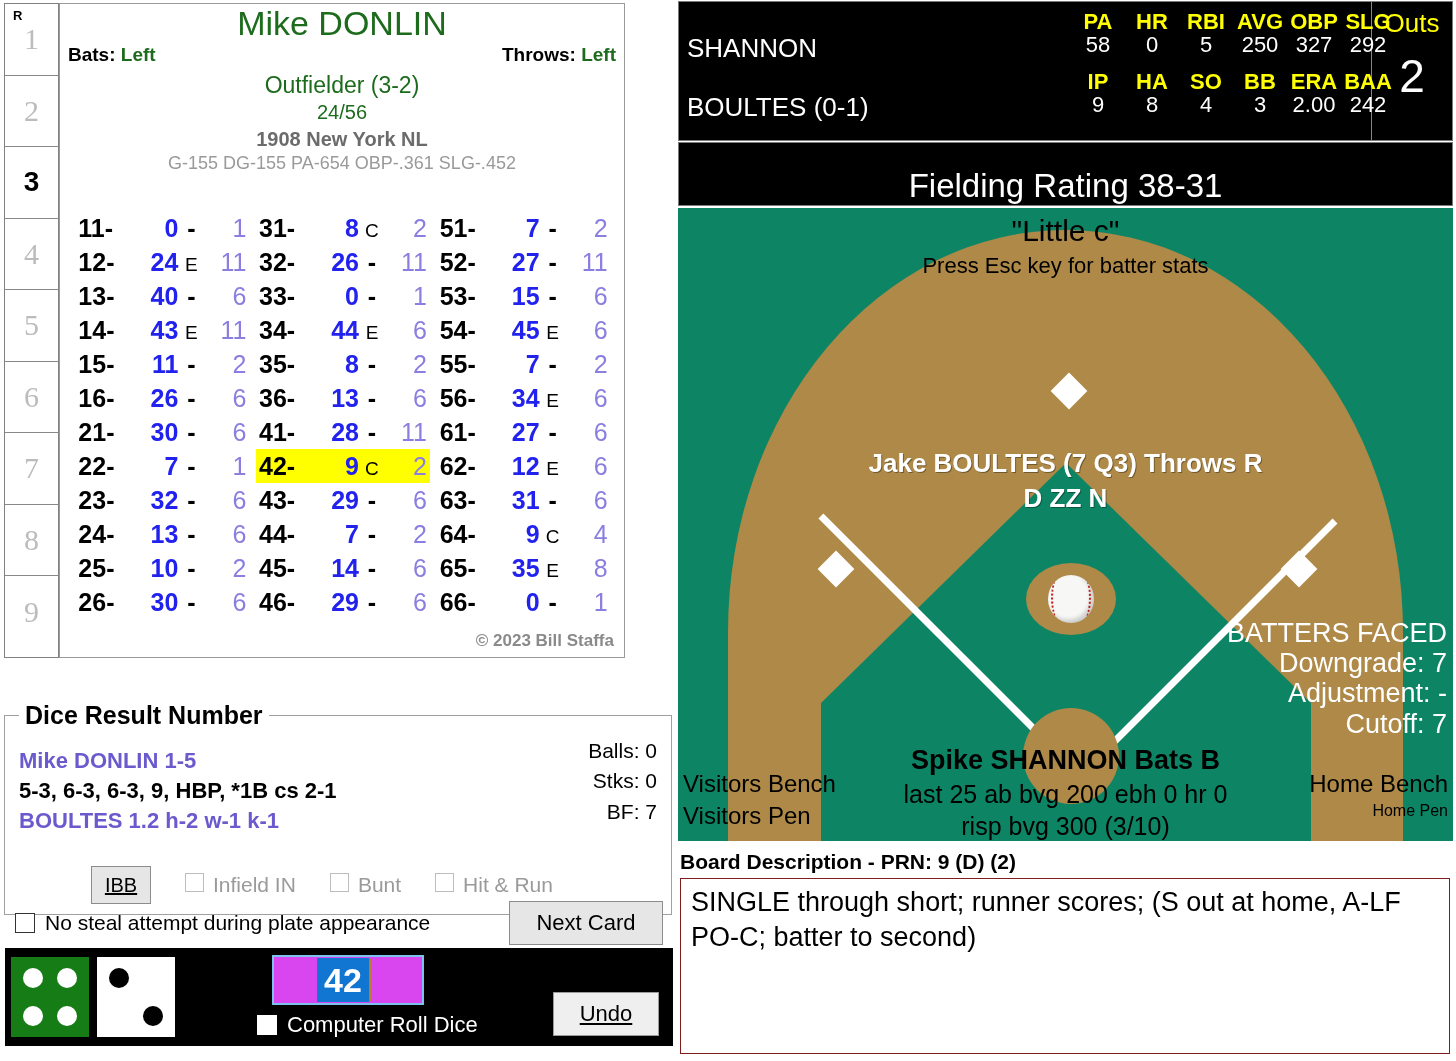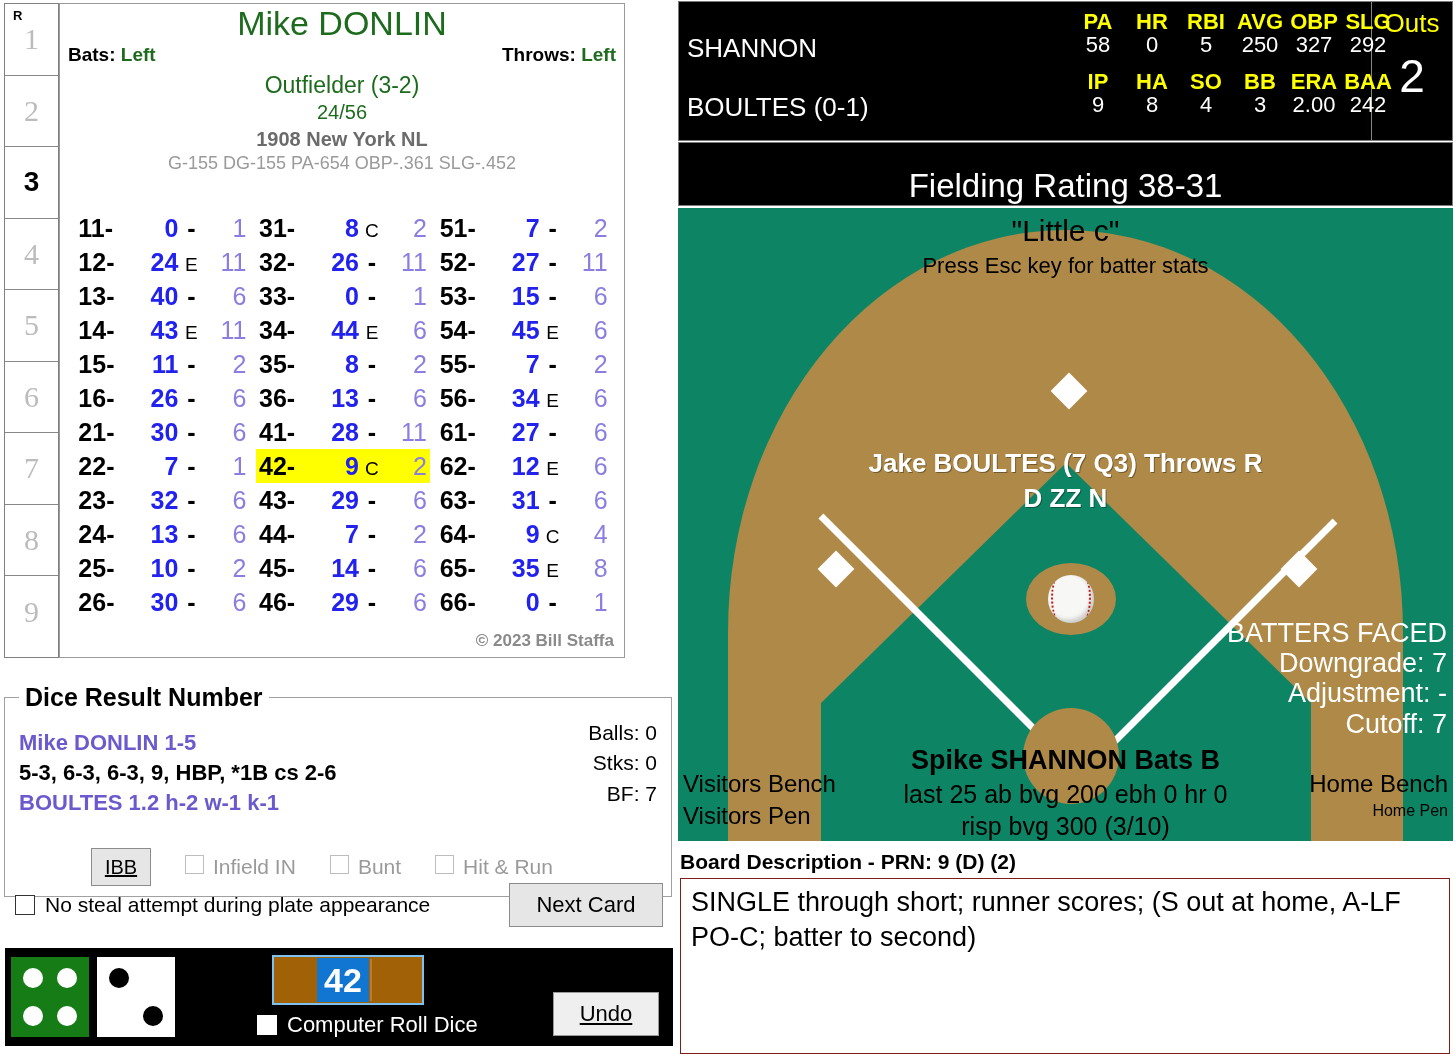--- a/index.html
+++ b/index.html
@@ -42,21 +42,21 @@
   .res-row.hl{background:#ffff00;}
   .r-key{color:#000;font-weight:bold;width:54px;text-align:left;}
   .r-num{color:#2222ee;font-weight:bold;width:46px;text-align:right;}
   .r-mid{color:#000;width:26px;text-align:center;font-size:19px;font-weight:normal;}
   .r-mid.dash{font-size:25px;font-weight:bold;color:#000;}
   .r-last{color:#8a7ee0;width:42px;text-align:right;font-weight:normal;}
 
   #copyright{position:absolute;right:10px;bottom:6px;font-size:17px;color:#8a8a8a;font-weight:bold;text-align:right;}
 
   
-  #dice-group{position:absolute;left:4px;top:697px;width:668px;height:200px;
+  #dice-group{position:absolute;left:4px;top:715px;width:668px;height:200px;
               border:1px solid #a0a0a0;box-sizing:border-box;background:#fff;}
   #dice-group-title{position:absolute;left:14px;top:-15px;background:#fff;padding:0 6px;
                     font-size:25px;font-weight:bold;color:#000;}
   #drn-line1{position:absolute;left:14px;top:32px;font-size:22px;font-weight:bold;color:#6a5acd;}
   #drn-line2{position:absolute;left:14px;top:62px;font-size:22px;font-weight:bold;color:#000;}
   #drn-line3{position:absolute;left:14px;top:92px;font-size:22px;font-weight:bold;color:#6a5acd;}
   #count-box{position:absolute;right:14px;top:20px;text-align:right;font-size:21px;color:#000;line-height:1.45;}
 
   #opt-row{position:absolute;left:0;top:148px;width:100%;height:42px;
            display:flex;align-items:center;}
@@ -75,21 +75,21 @@
 
   
   #dice-strip{position:absolute;left:5px;top:948px;width:668px;height:98px;background:#000;}
   .die{position:absolute;top:9px;width:78px;height:80px;}
   .die-green{left:6px;background:#167d16;}
   .die-white{left:92px;background:#fff;}
   .pip{position:absolute;width:20px;height:20px;border-radius:50%;}
   .pip-w{background:#fff;}
   .pip-b{background:#000;}
   #roll-value-box{position:absolute;left:267px;top:7px;width:152px;height:50px;
-                  background:#a16207;border:2px solid #7ec0ee;box-sizing:border-box;}
+                  background:#d946ef;border:2px solid #7ec0ee;box-sizing:border-box;}
   #roll-value{position:absolute;left:43px;top:1px;width:52px;height:44px;background:#1176d1;
               color:#fff;font-size:34px;font-weight:bold;display:flex;align-items:center;
               justify-content:center;}
   #roll-caret{position:absolute;left:96px;top:2px;width:2px;height:42px;background:#c27a2a;}
   #crd-row{position:absolute;left:252px;top:64px;display:flex;align-items:center;}
   #crd-row .box{width:20px;height:20px;background:#fff;margin-right:10px;display:inline-block;}
   #crd-label{color:#fff;font-size:22px;}
   #undo-btn{position:absolute;right:14px;top:44px;width:104px;height:42px;border:1px solid #9a9a9a;
             background:#efefef;display:flex;align-items:center;justify-content:center;
             font-size:22px;color:#000;}
@@ -421,21 +421,21 @@
             </div>
           </div>
         </div>
 
       <div id="copyright">© 2023 Bill Staffa</div>
     </div>
 
     <div id="dice-group">
       <div id="dice-group-title">Dice Result Number</div>
       <div id="drn-line1">Mike DONLIN  1-5</div>
-      <div id="drn-line2">5-3, 6-3, 6-3, 9, HBP, *1B cs 2-6</div>
+      <div id="drn-line2">5-3, 6-3, 6-3, 9, HBP, *1B cs 2-1</div>
       <div id="drn-line3">BOULTES  1.2  h-2  w-1  k-1</div>
 
       <div id="count-box">
         <div>Balls: 0</div>
         <div>Stks: 0</div>
         <div>BF: 7</div>
       </div>
 
       <div id="opt-row">
         <div id="ibb-btn">

